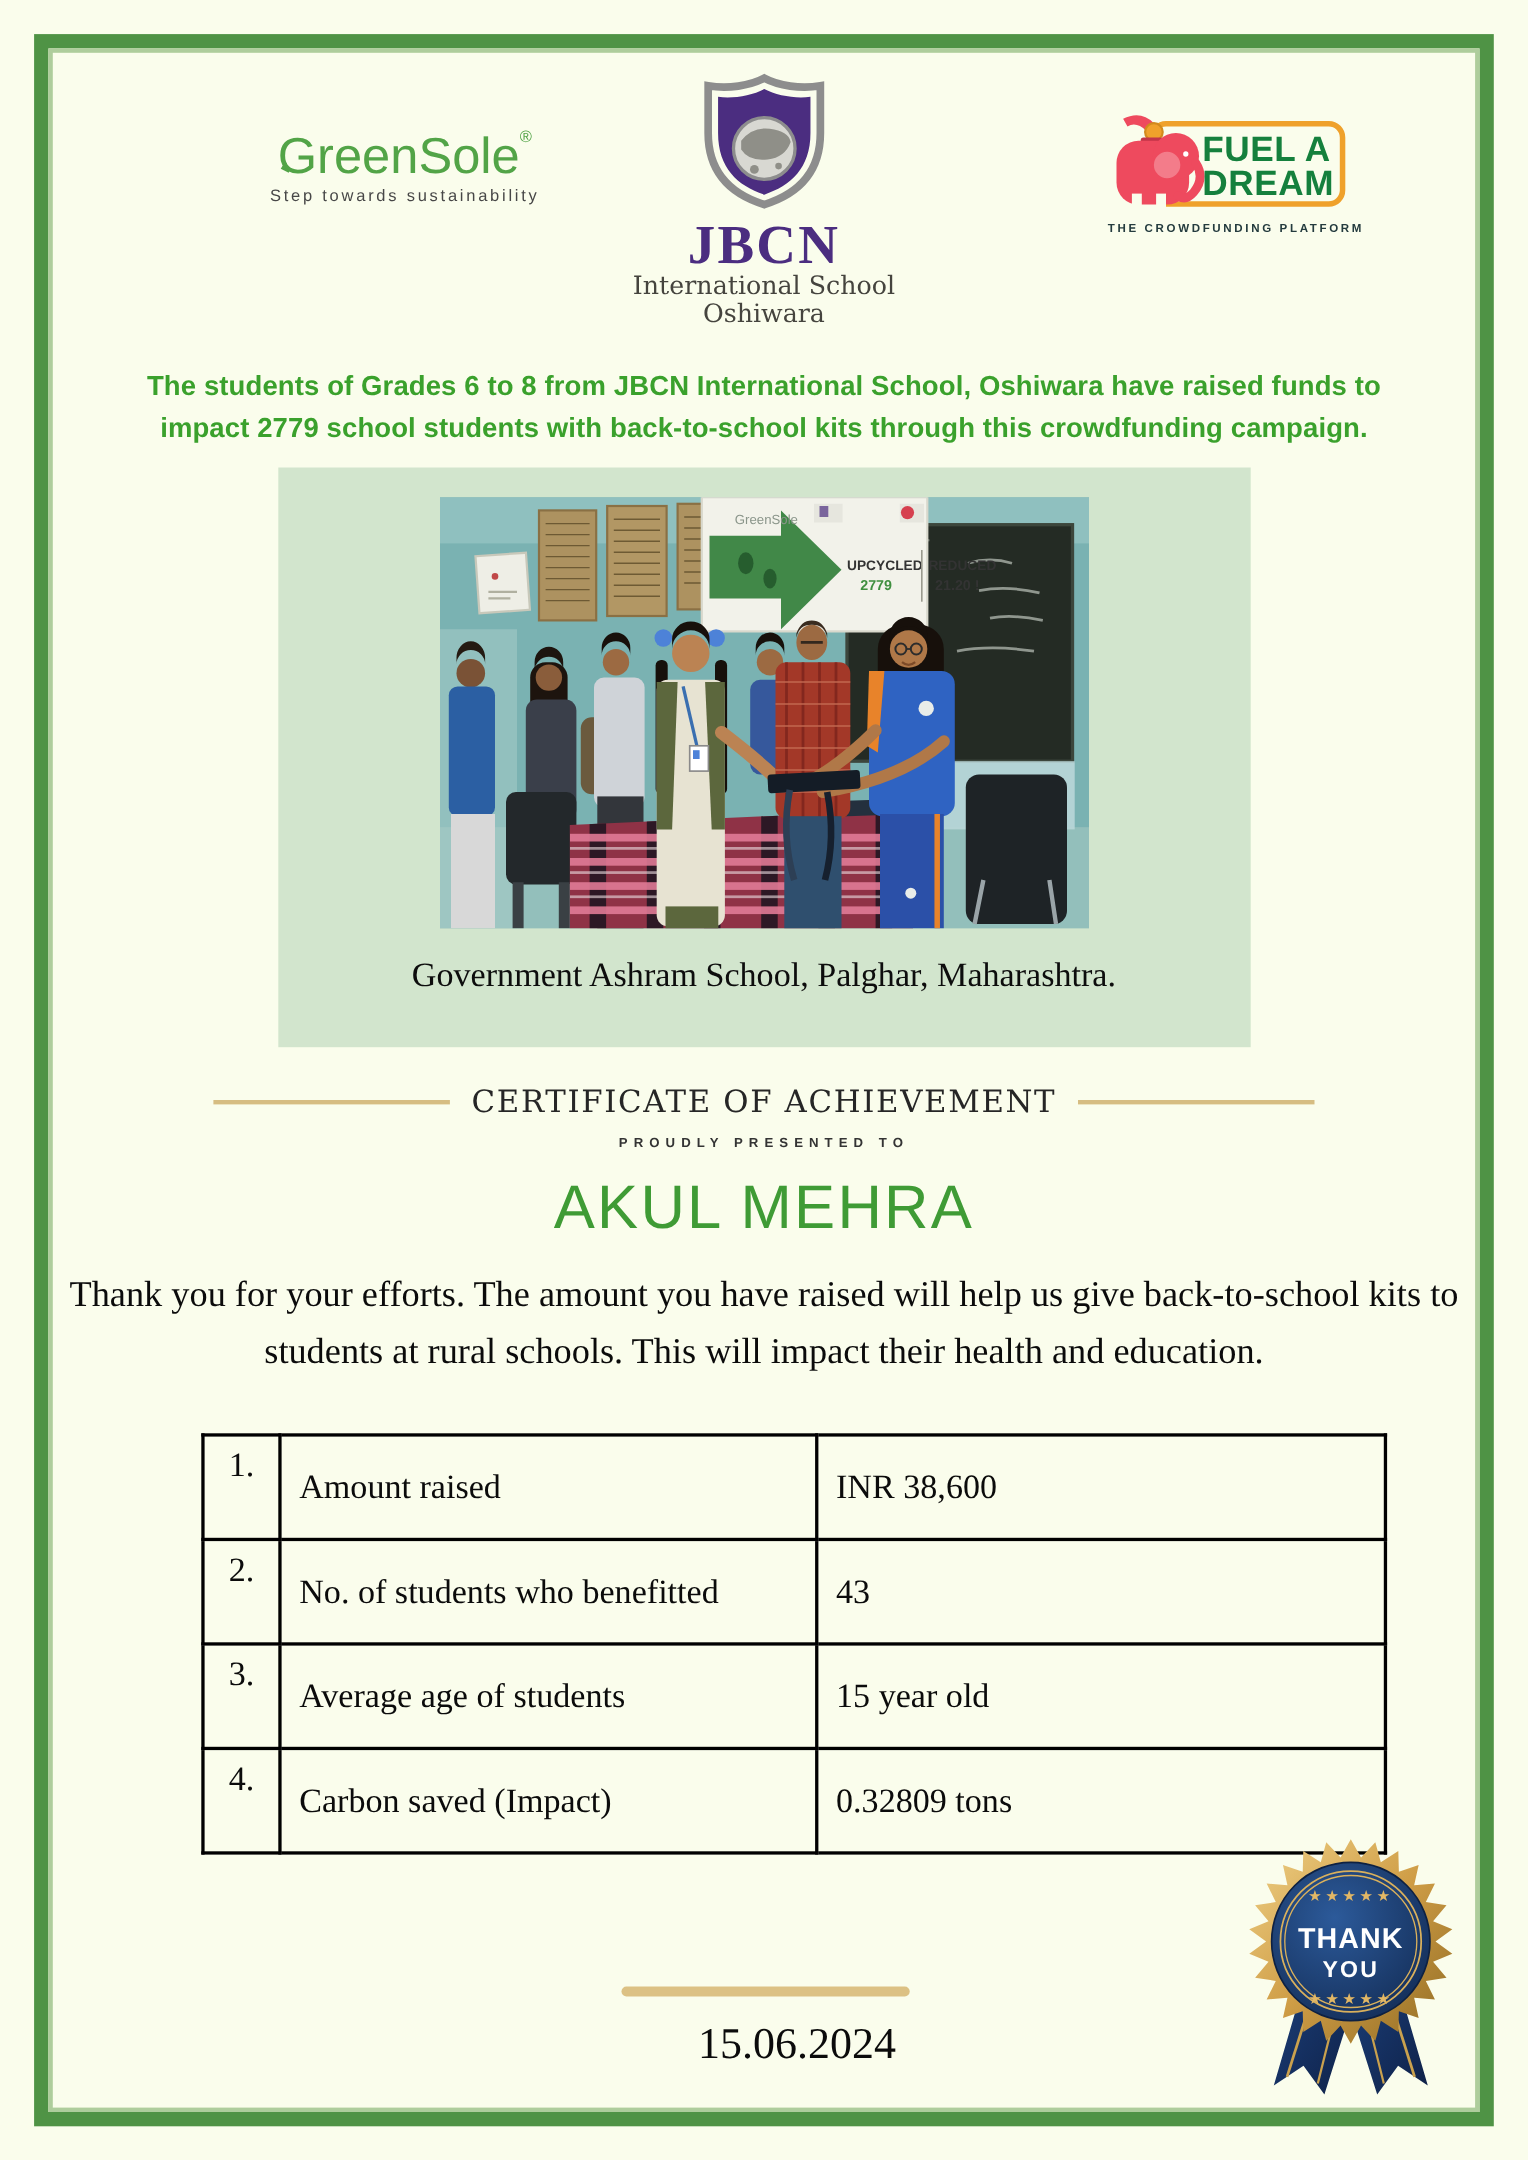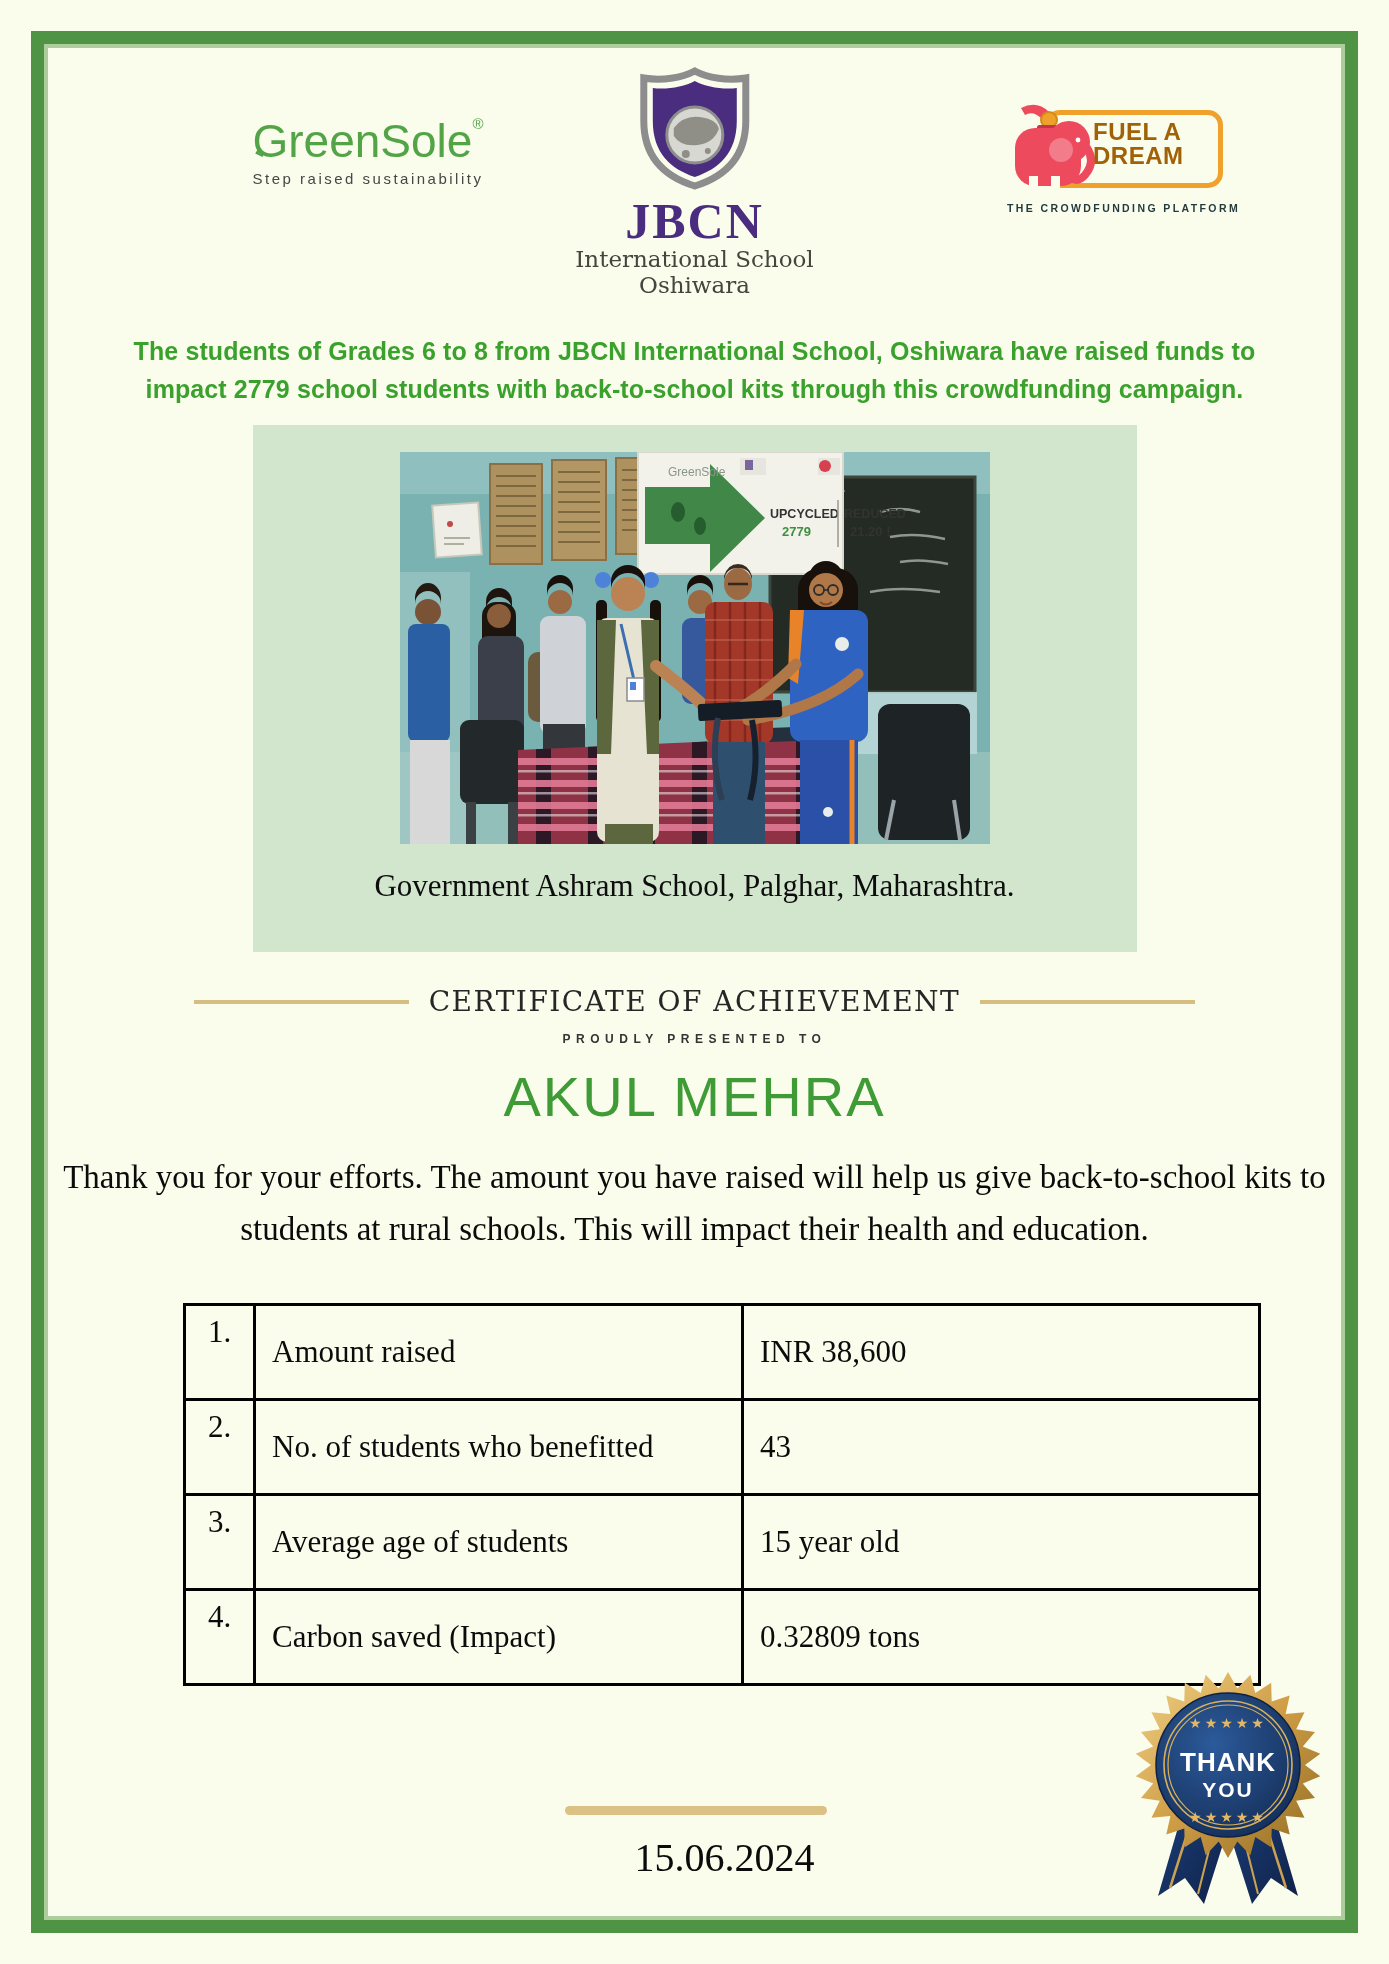--- a/index.html
+++ b/index.html
@@ -20,22 +20,22 @@
               letter-spacing:2.5px;color:#474747;}
   .jbcn{position:absolute;left:50%;transform:translateX(-50%);top:18px;text-align:center;}
   .jbcn-abbr{font-family:"Liberation Serif",serif;font-weight:bold;font-size:50px;
              color:#4b2d80;letter-spacing:2px;line-height:1.0;margin-top:2px;}
   .jbcn-sub{font-family:"DejaVu Serif",serif;font-size:23px;color:#45443e;line-height:1.15;}
   .fad{position:absolute;right:118px;top:50px;width:216px;text-align:center;}
   .fad-wrap{position:relative;height:96px;}
   .fad-box{position:absolute;left:38px;top:12px;right:0;bottom:6px;border:5px solid #efa12b;
            border-radius:15px;}
   .fad-text{position:absolute;left:86px;top:22px;text-align:left;
-            font-family:"Liberation Sans",sans-serif;font-weight:bold;font-size:24px;
-            color:#a16207;line-height:0.98;letter-spacing:0.5px;}
+            font-family:"Liberation Sans",sans-serif;font-weight:bold;font-size:32px;
+            color:#15803d;line-height:0.98;letter-spacing:0.5px;}
   .fad-elephant{position:absolute;left:0;top:0;}
   .fad-tagline{margin-top:8px;font-family:"Liberation Sans",sans-serif;font-size:10.5px;
                letter-spacing:2.4px;color:#243b3e;font-weight:bold;white-space:nowrap;}
 
   
   .intro{margin-top:33px;max-width:1190px;text-align:center;
          font-family:"Liberation Sans",sans-serif;font-weight:bold;font-size:25px;
          line-height:1.5;color:#3aa12c;letter-spacing:0.1px;}
 
   
@@ -81,21 +81,21 @@
     <div class="header">
 
       <div class="gs">
         <span class="gs-word"><span>GreenSole</span><span class="gs-reg">®</span>
           <svg class="gs-arrow" width="22" height="22" viewBox="0 0 22 22">
             <path d="M16,18 A9,9 0 1,1 20,9" fill="none" stroke="#52a447" stroke-width="0"></path>
             <polygon points="2,14 12,17 6,7" fill="none" stroke="none"></polygon>
             <polyline points="9,16 3,13 6,8" fill="none" stroke="#52a447" stroke-width="2.5"></polyline>
           </svg>
         </span>
-        <div class="gs-tagline">Step raised sustainability</div>
+        <div class="gs-tagline">Step towards sustainability</div>
       </div>
 
       <div class="jbcn">
         <svg width="118" height="124" viewBox="0 0 118 124">
           <path d="M59,5 C72,12 92,15 110,12 L110,55 C110,92 88,111 59,120 C30,111 8,92 8,55 L8,12 C26,15 46,12 59,5 Z" fill="none" stroke="#8d8d8d" stroke-width="7"></path>
           <path d="M59,15 C70,21 88,24 101,22 L101,55 C101,87 83,103 59,111 C35,103 17,87 17,55 L17,22 C30,24 48,21 59,15 Z" fill="#4b2d80"></path>
           <circle cx="59" cy="69" r="28" fill="#d8d8d2" stroke="#8d8d8d" stroke-width="3"></circle>
           <path d="M38,62 q10,-13 26,-11 q17,2 19,12 q-5,14 -21,16 q-17,2 -24,-9 z" fill="#8f8f88"></path>
           <circle cx="50" cy="88" r="4" fill="#8f8f88"></circle>
           <circle cx="72" cy="85" r="3" fill="#8f8f88"></circle>

